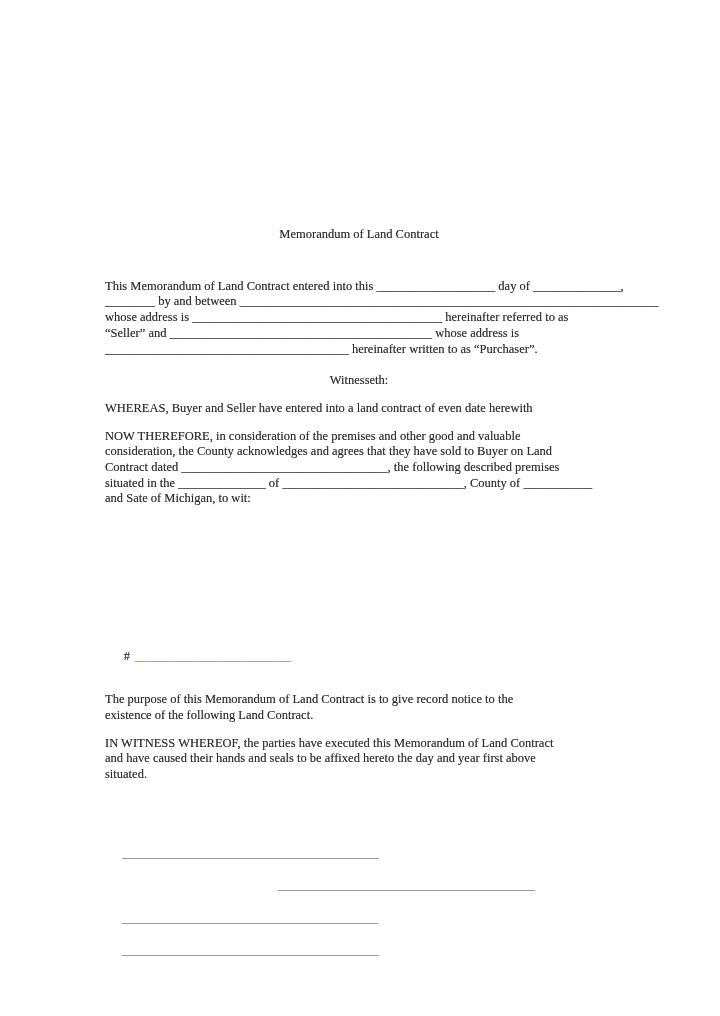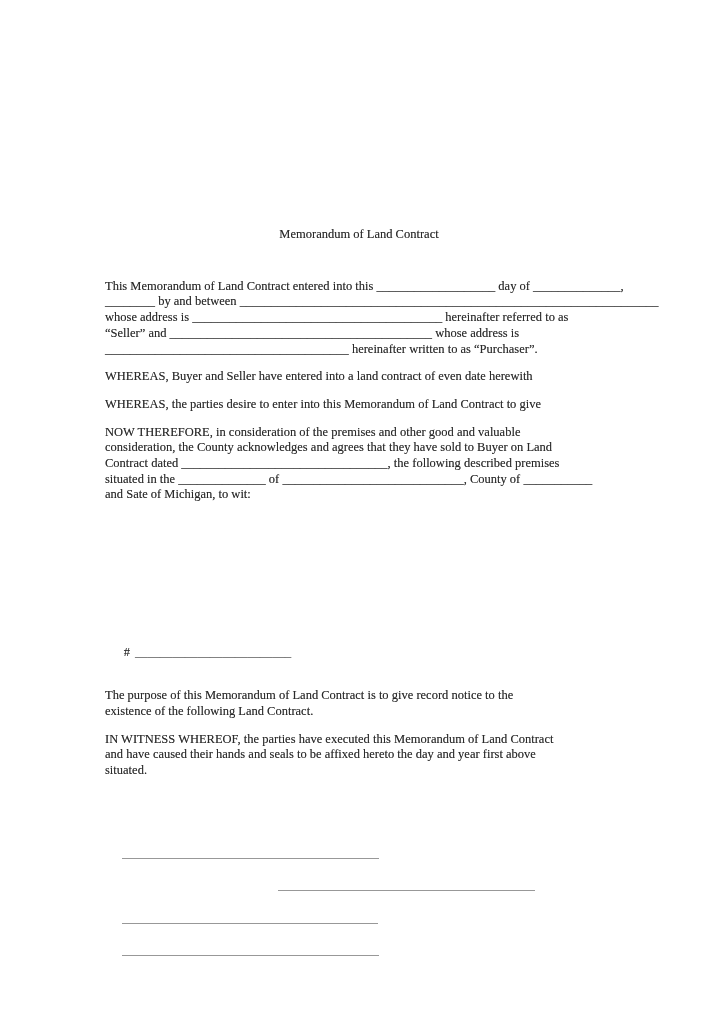--- a/index.html
+++ b/index.html
@@ -30,21 +30,21 @@
   }
   .centered {
     text-align: center;
   }
   .doc-title      { margin-top: 227px; }
   .intro          { margin-top: 36px; }
   .witnesseth     { margin-top: 16px; }
   .para           { margin-top: 12px; }
   .hash-line      { margin-top: 126px; }
   .hash-prefix    { margin-right: 5px; }
-  .blank-gray     { color: #404040; text-shadow: none; font-style: italic; }
+  .blank-gray     { color: #8b5cf6; text-shadow: none; font-style: italic; }
   .sig-line {
     position: absolute;
     height: 0;
     border-top: 1.5px solid #989898;
   }
   .sig-1 { left: 122px; top: 858px; width: 257px; }
   .sig-2 { left: 278px; top: 890px; width: 257px; }
   .sig-3 { left: 122px; top: 923px; width: 256px; }
   .sig-4 { left: 122px; top: 955px; width: 257px; }
 </style>
@@ -57,27 +57,27 @@
     <div class="doc-title centered line">Memorandum of Land Contract</div>
 
     <div class="intro">
       <div class="line">This Memorandum of Land Contract entered into this ___________________ day of ______________,</div>
       <div class="line">________ by and between ___________________________________________________________________</div>
       <div class="line">whose address is ________________________________________ hereinafter referred to as</div>
       <div class="line">“Seller” and __________________________________________ whose address is</div>
       <div class="line">_______________________________________ hereinafter written to as “Purchaser”.</div>
     </div>
 
+    <div class="witnesseth centered line">Witnesseth:</div>
 
     <div class="para">
       <div class="line">WHEREAS, Buyer and Seller have entered into a land contract of even date herewith</div>
     </div>
 
     <div class="para">
-      <div class="line">WHEREAS, the parties desire to enter into this Memorandum of Land Contract to give</div>
     </div>
 
     <div class="para">
       <div class="line">NOW THEREFORE, in consideration of the premises and other good and valuable</div>
       <div class="line">consideration, the County acknowledges and agrees that they have sold to Buyer on Land</div>
       <div class="line">Contract dated _________________________________, the following described premises</div>
       <div class="line">situated in the ______________ of _____________________________, County of ___________</div>
       <div class="line">and Sate of Michigan, to wit:</div>
     </div>
 

